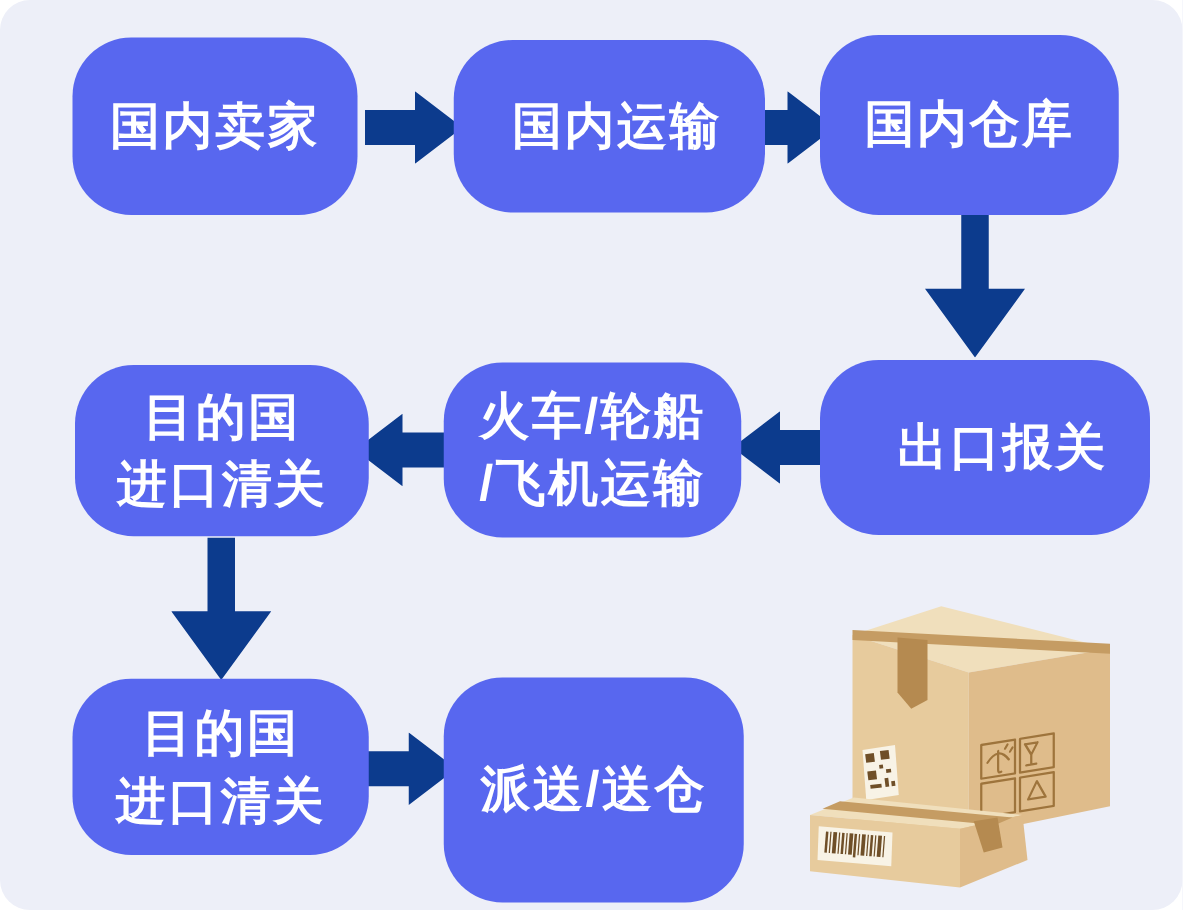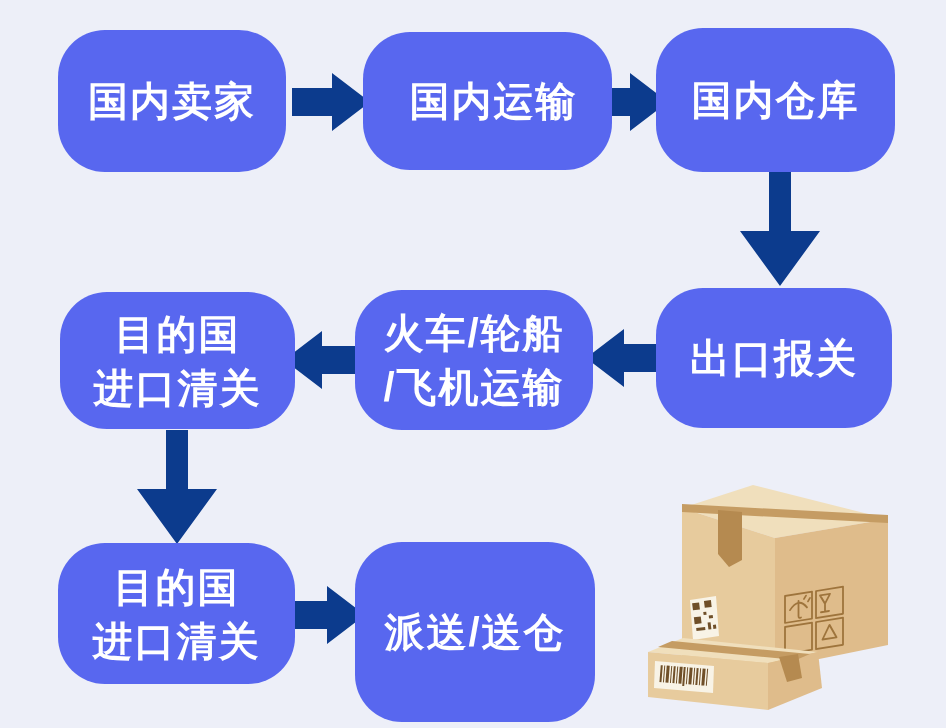--- a/index.html
+++ b/index.html
@@ -2,38 +2,39 @@
 <html style="--canvas_bg: #EDEFF8; --node_fill: #5867EF; --node_text: #FFFFFF; --arrow_fill: #0C3B8D; --carton_top: #F0DFBC; --carton_side: #E7CB9D; --carton_right: #DFBC8B; --carton_tape: #C59C63; --carton_tape_dark: #B58A50; --carton_label: #F8F3E6; --carton_mark: #9E743C; --carton_code: #6F4F28;"><head>
 <meta charset="utf-8">
 <style>
   html,body{margin:0;padding:0;}
   .canvas{
     position:relative;
     width:946px;height:728px;
     background:var(--canvas_bg,#EDEFF8);
     overflow:hidden;
     font-family:"Liberation Sans", sans-serif;
+    border-radius:24px;
   }
   .node{
     position:absolute;
     background:var(--node_fill,#5867EF);
     color:var(--node_text,#fff);
     border-radius:47px;
     display:flex;flex-direction:column;
     align-items:center;justify-content:center;
     text-align:center;
     font-size:40px;font-weight:700;
     line-height:1.35;letter-spacing:2px;
     z-index:2;
   }
   .node span{display:block;white-space:nowrap;}
   .n1{left:58px;top:30px;width:228px;height:142px;}
   .n2{left:363px;top:32px;width:237px;height:138px;padding-left:12px;}
   .n3{left:656px;top:28px;width:239px;height:144px;}
-  .n4{left:656px;top:288px;width:236px;height:140px;}
+  .n4{left:656px;top:288px;width:236px;height:140px;padding-left:28px;}
   .n5{left:355px;top:290px;width:238px;height:140px;}
   .n6{left:60px;top:292px;width:235px;height:137px;}
   .n7{left:58px;top:543px;width:237px;height:141px;}
   .n8{left:355px;top:542px;width:240px;height:180px;}
   .arrow{position:absolute;z-index:1;color:var(--arrow_fill,#0C3B8D);}
   .arrow svg{display:block;}
   .arrow svg polygon{fill:currentColor;}
   .a1{left:292px;top:73px;}
   .a2{left:590px;top:73px;}
   .a3{left:740px;top:172px;}

